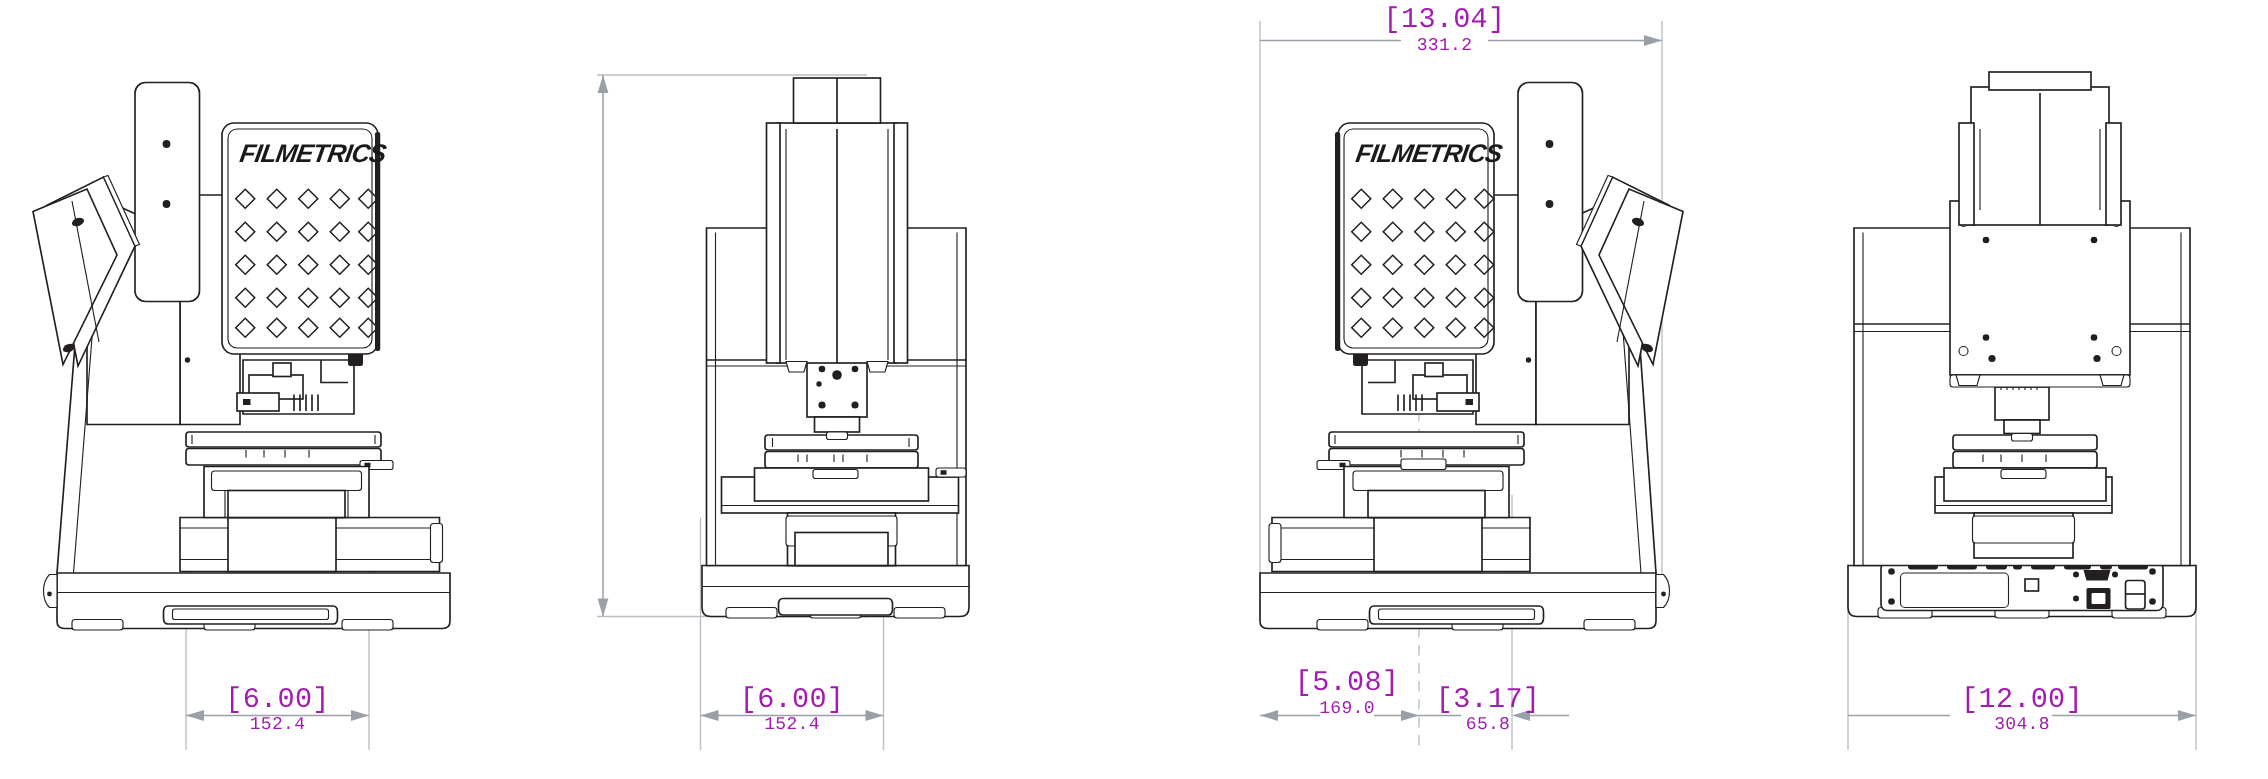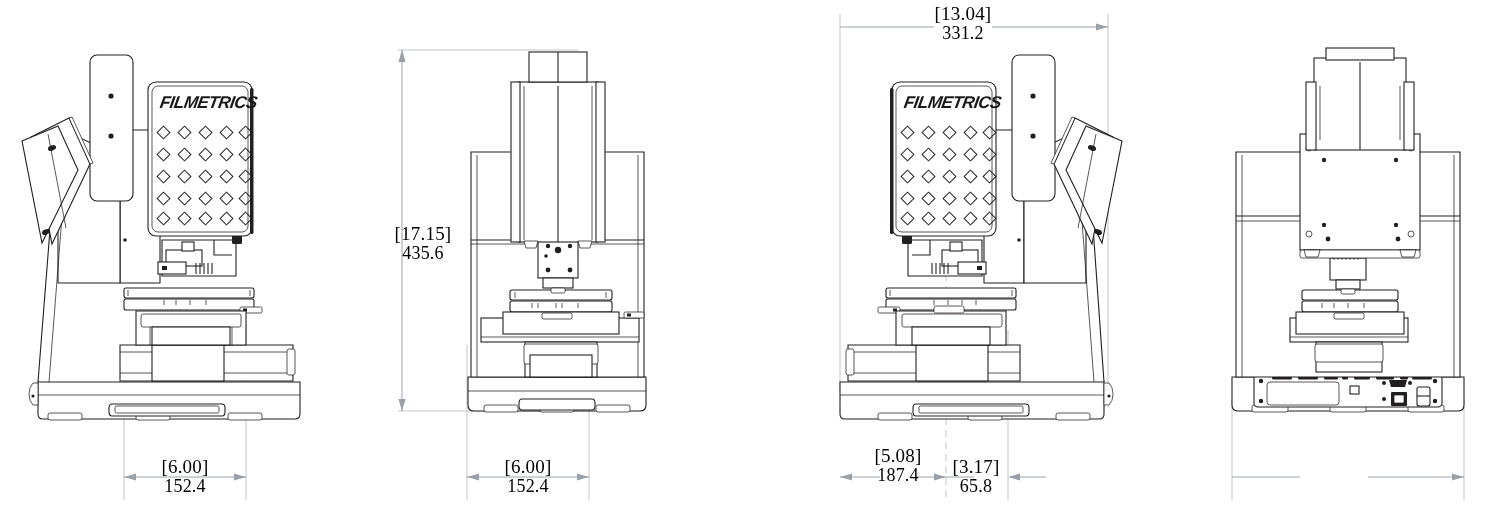--- a/index.html
+++ b/index.html
@@ -1,21 +1,21 @@
 <!DOCTYPE html>
 <html><head>
 <meta charset="utf-8">
 <style>
   html,body{margin:0;padding:0;background:#ffffff;}
   body{width:1512px;height:519px;font-family:"Liberation Sans",sans-serif;overflow:hidden;}
   #sheet{position:relative;width:1512px;height:519px;background:#fff;}
   .view{position:absolute;top:0;height:519px;}
-  .dimtext{position:absolute;color:#000000;font-family:Liberation Serif, serif;text-align:center;white-space:nowrap;line-height:1.05;}
+  .dimtext{position:absolute;color:#a21caf;font-family:Liberation Mono, monospace;text-align:center;white-space:nowrap;line-height:1.05;}
   .dimtext .inch{font-size:19px;letter-spacing:.2px;display:block;}
-  .dimtext .mm{font-size:18px;letter-spacing:.2px;display:block;}
+  .dimtext .mm{font-size:12px;letter-spacing:.2px;display:block;}
   svg{display:block;overflow:visible;}
   .ln{fill:none;stroke:#231f20;stroke-width:1.1;}
   .ln-t{fill:none;stroke:#231f20;stroke-width:0.75;}
   .fillw{fill:#ffffff;stroke:#231f20;stroke-width:1.1;}
   .fillw-t{fill:#ffffff;stroke:#231f20;stroke-width:0.75;}
   .fillk{fill:#231f20;stroke:none;}
   .dim{fill:none;stroke:#9aa0a8;stroke-width:1;}
   .dimthin{fill:none;stroke:#b9bec4;stroke-width:0.9;}
   .dimarrow{fill:#9aa0a8;stroke:none;}
   .logo{position:absolute;color:#1a1a1a;font-weight:bold;font-style:italic;font-family:"Liberation Sans",sans-serif;letter-spacing:-0.5px;transform:skewX(-9deg);white-space:nowrap;}
@@ -223,24 +223,20 @@
         <rect class="fillw" x="218" y="82" width="9" height="160"></rect>
         <line class="ln-t" x1="146" y1="86" x2="146" y2="240"></line>
         <line class="ln-t" x1="214" y1="86" x2="214" y2="240"></line>
         <rect class="fillw" x="151" y="52" width="58" height="30"></rect>
         <line class="ln" x1="180" y1="52" x2="180" y2="82"></line>
         <path class="fillw-t" d="M146 241 L160 241 L158 248 L148 248 Z"></path>
         <path class="fillw-t" d="M200 241 L214 241 L212 248 L202 248 Z"></path>
       </g>
     </svg>
 
-    <div class="dimtext" style="left:-10px;top:224px;width:110px;">
-      <span class="inch">[17.15]</span>
-      <span class="mm">435.6</span>
-    </div>
 
     <div class="dimtext" style="left:87px;top:457px;width:126px;">
       <span class="inch">[6.00]</span>
       <span class="mm">152.4</span>
     </div>
   </div>
 
   <div class="view" style="left:756px;width:378px;">
     <svg width="378" height="519" viewBox="0 0 378 519">
       <g>
@@ -372,24 +368,24 @@
 
     <div class="logo" style="left:148px;top:93px;font-size:17px;">FILMETRICS</div>
 
     <div class="dimtext" style="left:146px;top:4px;width:122px;">
       <span class="inch">[13.04]</span>
       <span class="mm">331.2</span>
     </div>
 
     <div class="dimtext" style="left:92px;top:446px;width:100px;">
       <span class="inch">[5.08]</span>
-      <span class="mm">187.4</span>
-    </div>
-
-    <div class="dimtext" style="left:174px;top:457px;width:92px;">
+      <span class="mm">169.0</span>
+    </div>
+
+    <div class="dimtext" style="left:190px;top:457px;width:92px;">
       <span class="inch">[3.17]</span>
       <span class="mm">65.8</span>
     </div>
   </div>
 
   <div class="view" style="left:1134px;width:378px;">
     <svg width="378" height="519" viewBox="0 0 378 519">
       <g>
 
         <line class="dimthin" x1="98" y1="400" x2="98" y2="500"></line>
@@ -481,15 +477,19 @@
         <line class="ln-t" x1="186" y1="86" x2="186" y2="140"></line>
         <line class="ln-t" x1="266" y1="86" x2="266" y2="140"></line>
         <rect class="fillw" x="192" y="48" width="68" height="12"></rect>
         <circle class="fillk" cx="190" cy="160" r="2.2"></circle>
         <circle class="fillk" cx="262" cy="160" r="2.2"></circle>
         <circle class="fillk" cx="190" cy="225" r="2.2"></circle>
         <circle class="fillk" cx="262" cy="225" r="2.2"></circle>
       </g>
     </svg>
 
+    <div class="dimtext" style="left:164px;top:457px;width:100px;">
+      <span class="inch">[12.00]</span>
+      <span class="mm">304.8</span>
+    </div>
   </div>
 
 </div>
 
 </body></html>

